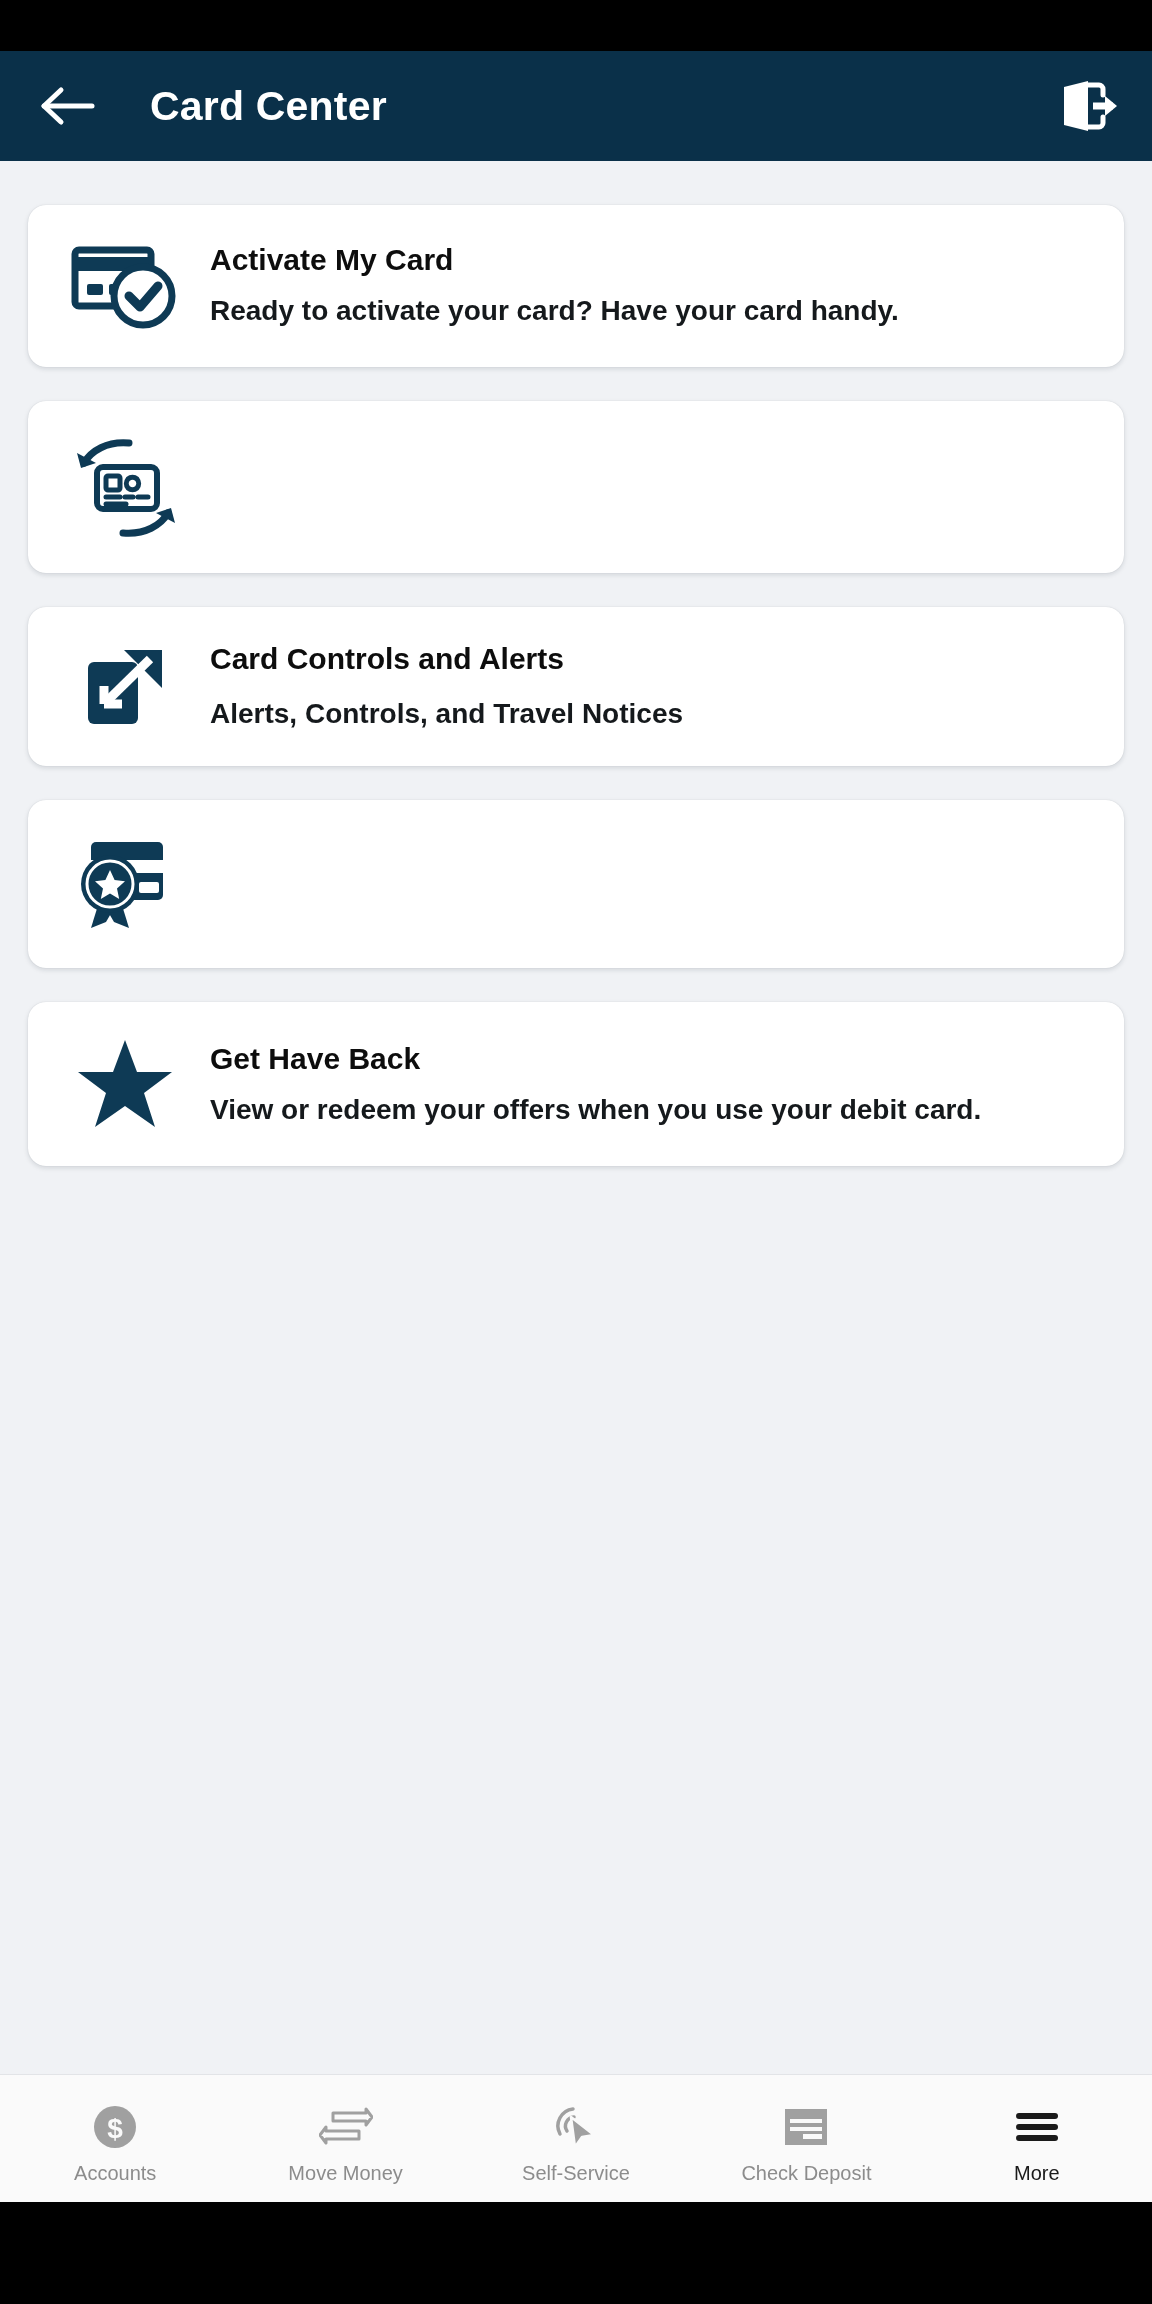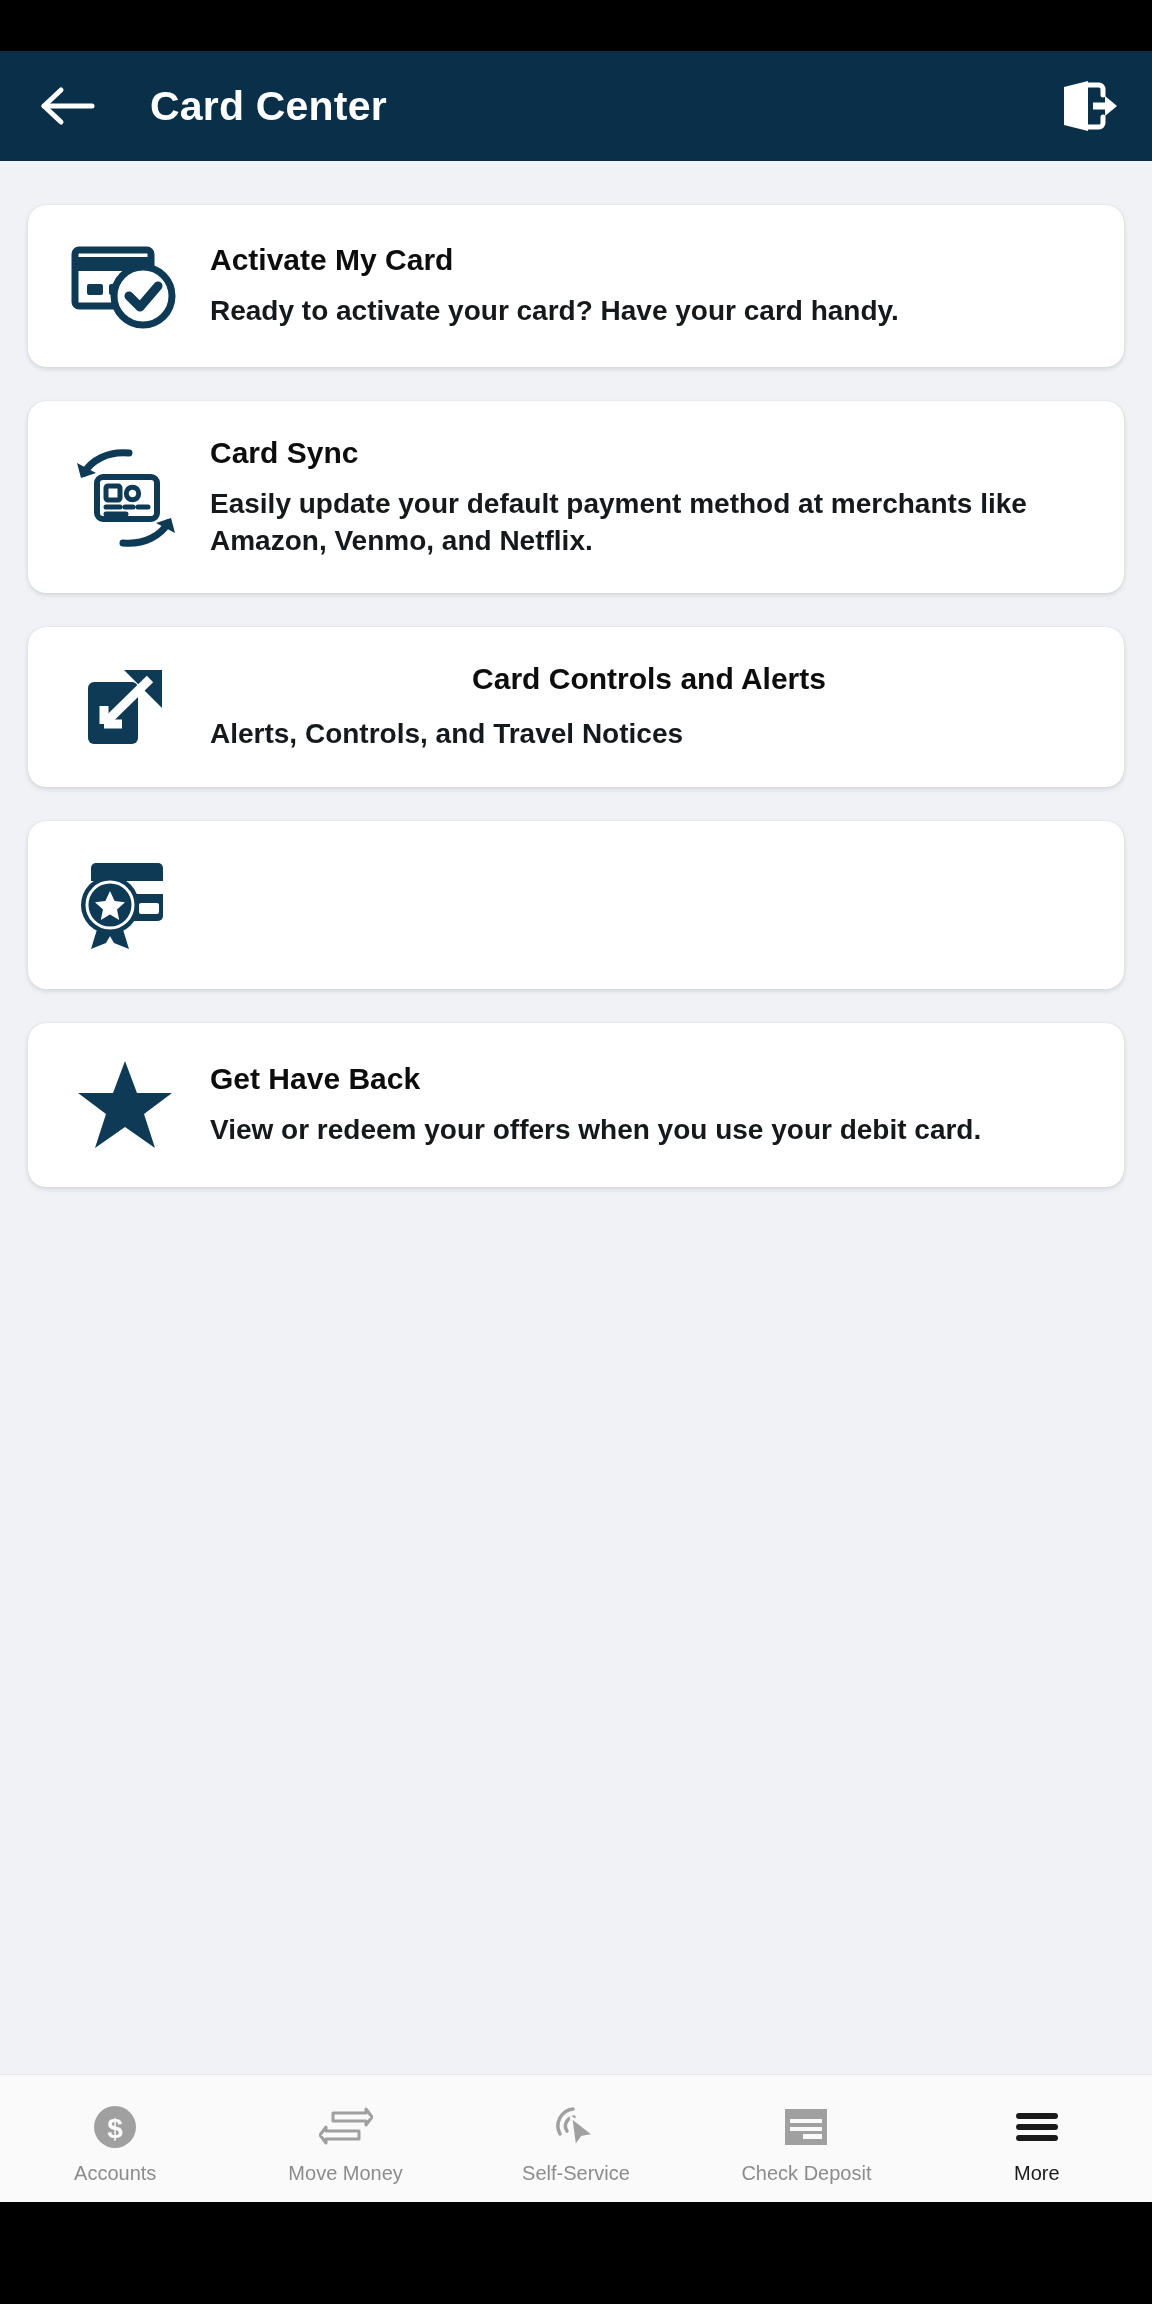--- a/index.html
+++ b/index.html
@@ -128,21 +128,21 @@
   }
 
   
   .card-activate  { min-height: 162px; }
   .card-sync      { min-height: 162px; }
   .card-controls  { min-height: 154px; }
   .card-rewards   { min-height: 152px; }
   .card-cashback  { min-height: 164px; }
 
   .card-controls .item-title,
-  .card-rewards  .item-title { margin-bottom: 18px; text-align: center; }
+  .card-rewards  .item-title { margin-bottom: 18px; }
 
   
   .tab-bar {
     flex: 0 0 auto;
     height: 128px;
     background: #FAFAFA;
     border-top: 1px solid #E2E4E7;
     display: flex;
     align-items: stretch;
   }
@@ -242,24 +242,20 @@
             <rect x="35" y="41" width="14" height="14" rx="2" fill="none" stroke="#0E3A55" stroke-width="5"></rect>
             <path d="M66 44 a7 7 0 0 1 0 9 a7 7 0 0 1 -9 0 a7 7 0 0 1 0 -9 a7 7 0 0 1 9 0 Z" fill="none" stroke="#0E3A55" stroke-width="5"></path>
             <path d="M35 62 H49 M54 62 H62 M67 62 H77" stroke="#0E3A55" stroke-width="5" stroke-linecap="round"></path>
             <path d="M35 69 H55" stroke="#0E3A55" stroke-width="5" stroke-linecap="round"></path>
             <path d="M58 8 C36 6 20 16 13 28" fill="none" stroke="#0E3A55" stroke-width="7" stroke-linecap="round"></path>
             <path d="M6 18 L10 33 L25 28 Z" fill="#0E3A55"></path>
             <path d="M52 98 C74 100 90 90 97 78" fill="none" stroke="#0E3A55" stroke-width="7" stroke-linecap="round"></path>
             <path d="M104 88 L100 73 L85 78 Z" fill="#0E3A55"></path>
           </svg>
         </div>
-        <div class="item-text">
-          <div class="item-title">Card Sync</div>
-          <div class="item-desc">Easily update your default payment method at merchants like Amazon, Venmo, and Netflix.</div>
-        </div>
       </div>
 
       <div class="item-card card-controls">
         <div class="item-icon">
           <svg width="90" height="90" viewBox="0 0 90 90">
             <path d="M8 26 a6 6 0 0 1 6 -6 H52 a6 6 0 0 1 6 6 V76 a6 6 0 0 1 -6 6 H14 a6 6 0 0 1 -6 -6 Z" fill="#0E3A55"></path>
             <path d="M44 8 H82 V46 Z" fill="#0E3A55"></path>
             <path d="M24 62 L70 17" stroke="#FFFFFF" stroke-width="9" fill="none"></path>
             <path d="M24 62 L24 44 M24 62 L42 62" stroke="#FFFFFF" stroke-width="9" fill="none"></path>
           </svg>

